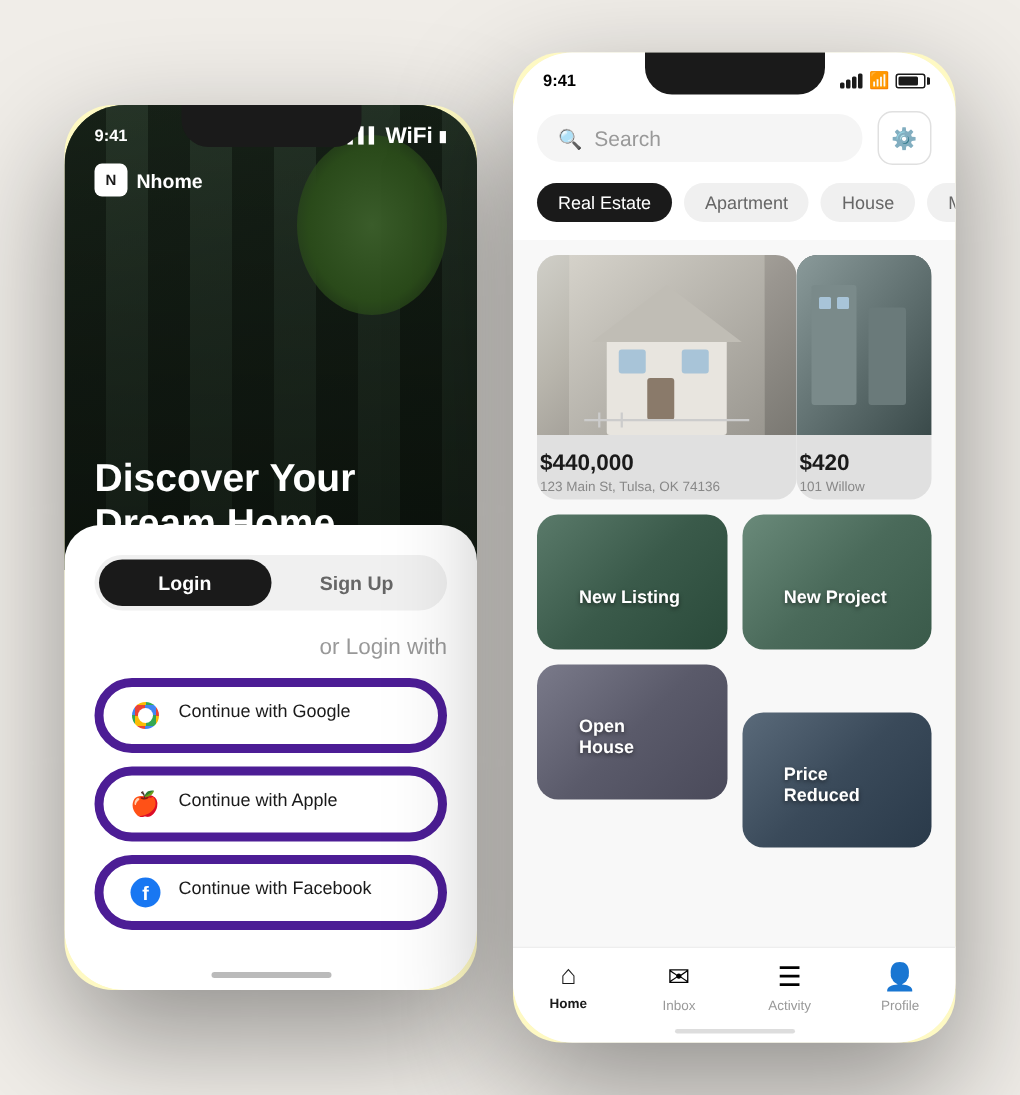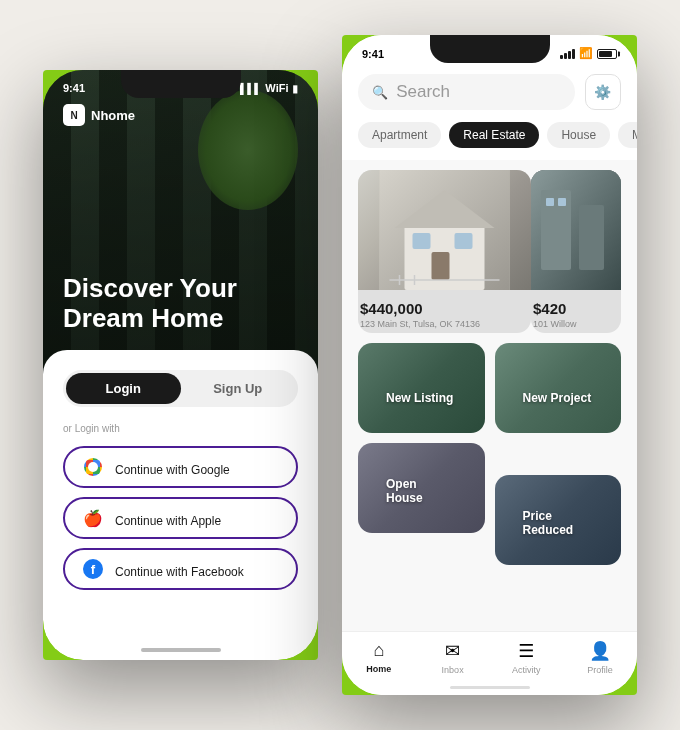--- a/index.html
+++ b/index.html
@@ -11,22 +11,22 @@
       align-items: center;
       justify-content: center;
       gap: 24px;
       font-family: -apple-system, BlinkMacSystemFont, 'Segoe UI', sans-serif;
       overflow: hidden;
     }
 
     
     .phone {
       position: relative;
-      background: #84cc16;
-      border-radius: 4px;
+      background: #fef9c3;
+      border-radius: 32px;
       box-shadow: 0 30px 80px rgba(0,0,0,0.4);
     }
     .phone::before {
       content: '';
       position: absolute;
       top: 0; left: 50%;
       transform: translateX(-50%);
       width: 120px; height: 28px;
       background: #1a1a1a;
       border-radius: 0 0 18px 18px;
@@ -93,21 +93,21 @@
     }
     .login-logo-icon {
       width: 22px; height: 22px;
       background: white;
       border-radius: 5px;
       display: flex; align-items: center; justify-content: center;
       font-size: 10px; color: #1a1a1a; font-weight: 900;
     }
     .login-hero-text {
       position: absolute;
-      bottom: 46px; left: 20px;
+      bottom: 16px; left: 20px;
       z-index: 5;
       color: white;
     }
     .login-hero-text h1 {
       font-size: 26px;
       font-weight: 700;
       line-height: 1.15;
     }
     .login-bottom {
       position: absolute;
@@ -134,30 +134,30 @@
       cursor: pointer;
     }
     .login-tab.active {
       background: #1a1a1a;
       color: white;
     }
     .login-tab.inactive {
       color: #666;
     }
     .login-divider {
-      text-align: left;
-      font-size: 10px;
+      text-align: right;
+      font-size: 15px;
       color: #999;
       margin: 12px 0;
     }
     .social-btn {
       display: flex;
-      align-items: flex-end;
+      align-items: flex-start;
       gap: 12px;
-      border: 2px solid #4c1d95;
+      border: 6px solid #4c1d95;
       border-radius: 30px;
       padding: 9px 18px;
       margin-bottom: 9px;
       cursor: pointer;
     }
     .social-btn-label {
       font-size: 12px;
       color: #1a1a1a;
       font-weight: 500;
     }
@@ -253,21 +253,21 @@
     .search-input-wrap {
       flex: 1;
       background: #f5f5f5;
       border-radius: 25px;
       padding: 8px 14px;
       display: flex;
       align-items: center;
       gap: 8px;
     }
     .search-icon-svg { font-size: 13px; color: #999; }
-    .search-text { font-size: 17px; color: #999; }
+    .search-text { font-size: 14px; color: #999; }
     .filter-btn {
       width: 36px; height: 36px;
       border-radius: 10px;
       border: 1px solid #e0e0e0;
       background: white;
       display: flex; align-items: center; justify-content: center;
       font-size: 14px; cursor: pointer;
     }
 
     .category-tabs {
@@ -409,21 +409,21 @@
   <div class="phone-inner">
 
     <div class="login-bg">
       <div class="login-bg-building"></div>
       <div class="login-bg-tree"></div>
 
       <div class="login-status-bar">
         <span>9:41</span>
         <div class="status-icons">
           <span style="font-size:10px;color:white;">▌▌▌</span>
-          <span style="font-size:11px;color:white;">WiFi</span>
+          <span style="font-size:15px;color:white;">WiFi</span>
           <span style="font-size:10px;color:white;">▮</span>
         </div>
       </div>
 
       <div class="login-logo">
         <div class="login-logo-icon">N</div>
         <span>Nhome</span>
       </div>
 
       <div class="login-hero-text">
@@ -486,22 +486,22 @@
       <div class="search-input-wrap">
         <span class="search-icon-svg">🔍</span>
         <span class="search-text">Search</span>
       </div>
       <div class="filter-btn">
         <span>⚙️</span>
       </div>
     </div>
 
     <div class="category-tabs">
+      <div class="cat-tab active">Real Estate</div>
       <div class="cat-tab inactive">Apartment</div>
-      <div class="cat-tab active">Real Estate</div>
       <div class="cat-tab inactive">House</div>
       <div class="cat-tab inactive">Motel</div>
     </div>
 
     <div class="listings-scroll">
 
       <div class="prop-row">
 
         <div class="prop-card">
           <div class="prop-img-left">

